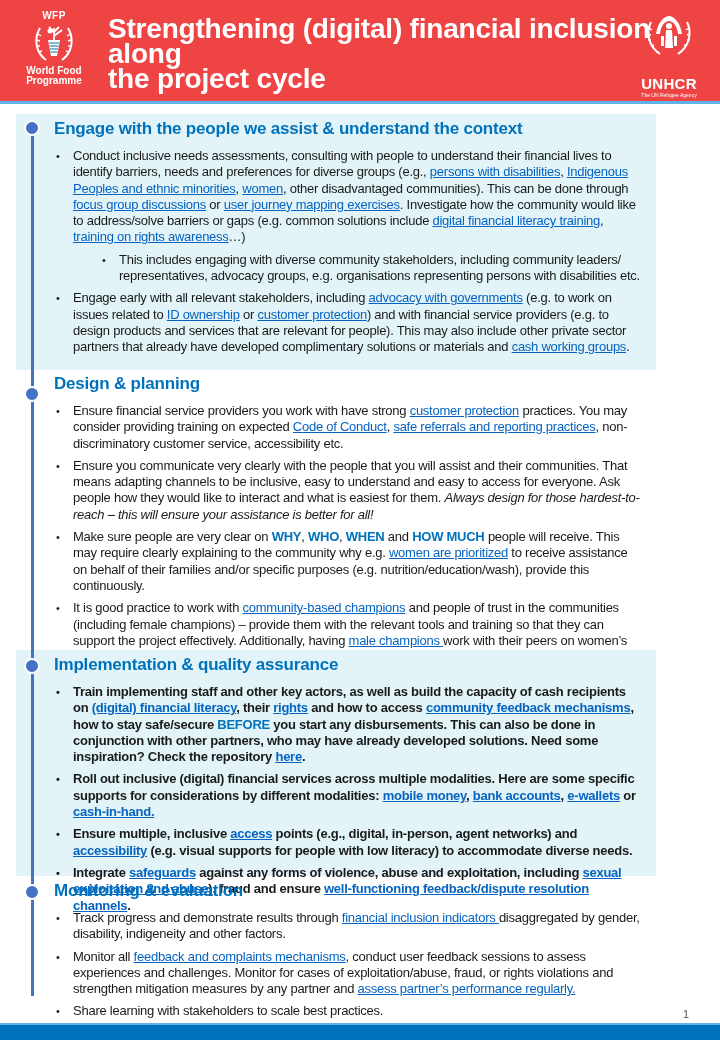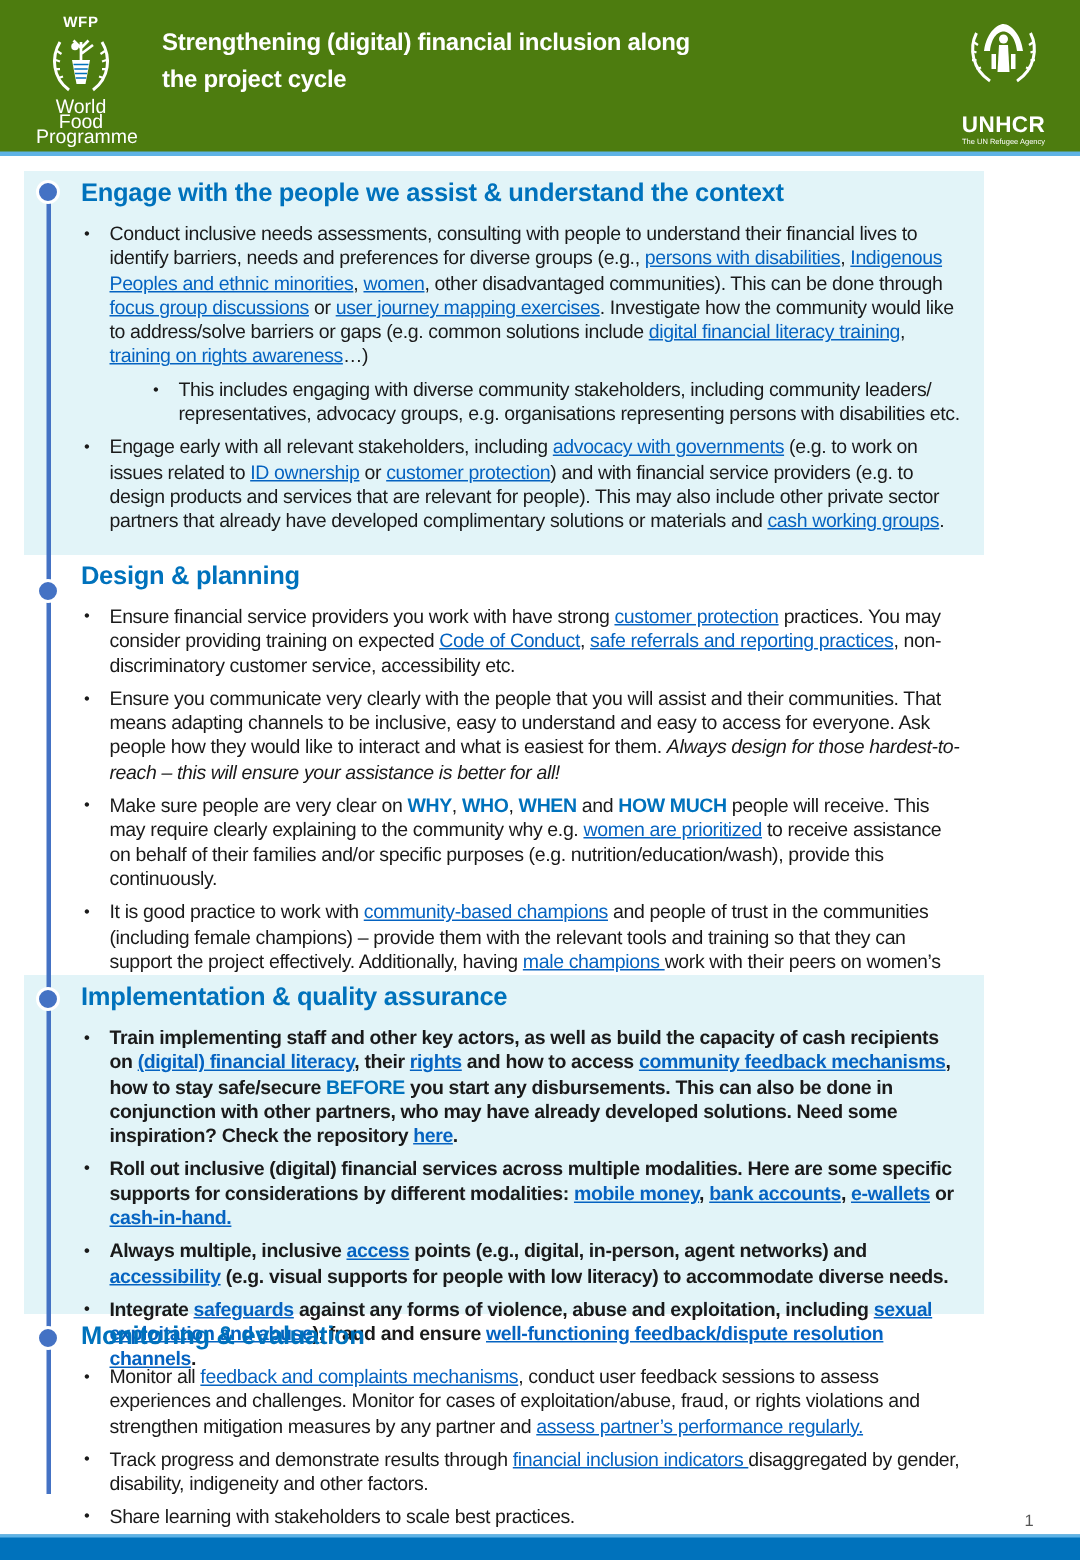--- a/index.html
+++ b/index.html
@@ -2,29 +2,29 @@
 <html><head>
 <meta charset="utf-8">
 <style>
   html, body { margin: 0; padding: 0; }
   body {
     width: 720px; height: 1040px; overflow: hidden; background: #ffffff;
     font-family: "Liberation Sans", sans-serif; color: #1a1a1a; position: relative;
   }
   .header {
     position: absolute; left: 0; top: 0; width: 720px; height: 101px;
-    background: #4d7c0f; border-bottom: 3px solid #5fb3e6;
+    background: #ef4444; border-bottom: 3px solid #5fb3e6;
   }
   .wfp-logo { position: absolute; left: 24px; top: 10px; width: 60px; height: 80px; color: #fff; text-align: center; }
   .wfp-logo .wfp-top { font-size: 10px; font-weight: bold; letter-spacing: 0.5px; }
   .wfp-logo svg { display: block; margin: 1px auto 0; }
-  .wfp-logo .wfp-name { font-size: 13px; font-weight: normal; line-height: 10px; margin-top: 2px; }
+  .wfp-logo .wfp-name { font-size: 10px; font-weight: bold; line-height: 10px; margin-top: 2px; }
   .title-block { position: absolute; left: 108px; top: 14px; color: #fff; }
   .toolkit { font-size: 17px; line-height: 20px; letter-spacing: -0.2px; }
-  .main-title { font-size: 16px; font-weight: bold; line-height: 25px; margin-top: 2px; letter-spacing: -0.2px; }
+  .main-title { font-size: 28px; font-weight: bold; line-height: 25px; margin-top: 2px; letter-spacing: -0.2px; }
   .unhcr-logo { position: absolute; left: 634px; top: 12px; width: 70px; height: 80px; color: #fff; text-align: center; }
   .unhcr-logo svg { display: block; margin: 0 auto; }
   .unhcr-logo .unhcr-name { font-size: 15px; font-weight: bold; line-height: 16px; margin-top: 18px; letter-spacing: 0.3px; }
   .unhcr-logo .unhcr-sub { font-size: 5px; line-height: 6px; }
 
   .timeline-line { position: absolute; left: 31px; width: 3px; background: #4472c4; }
   .dot { position: absolute; left: 24px; width: 16px; height: 16px; border-radius: 50%; background: #4472c4; border: 2px solid #fff; box-sizing: border-box; }
 
   .section { position: absolute; left: 16px; width: 640px; box-sizing: border-box; }
   .section.shaded { background: #e2f4f8; }
@@ -103,30 +103,30 @@
       <li><span>Make sure people are very clear on </span><span class="emph bold">WHY</span><span>, </span><span class="emph bold">WHO</span><span>, </span><span class="emph bold">WHEN</span><span> and </span><span class="emph bold">HOW MUCH</span><span> people will receive. This may require clearly explaining to the community why e.g. </span><a class="lnk" href="#">women are prioritized</a><span> to receive assistance on behalf of their families and/or specific purposes (e.g. nutrition/education/wash), provide this continuously.</span></li>
       <li><span>It is good practice to work with </span><a class="lnk" href="#">community-based champions</a><span> and people of trust in the communities (including female champions) – provide them with the relevant tools and training so that they can support the project effectively. Additionally, having </span><a class="lnk" href="#">male champions </a><span>work with their peers on women’s empowerment are a great avenue to address negative </span><a class="lnk" href="#">social norms</a><span>.</span></li>
     </ul>
 </div>
 
 <div class="section shaded" id="sec2" style="top:650px; height:226px;">
   <h2 style="top:5px;">Implementation &amp; quality assurance</h2>
   <ul style="top:34px;font-weight:bold;">
       <li><span>Train implementing staff and other key actors, as well as build the capacity of cash recipients on </span><a class="lnk" href="#">(digital) financial literacy</a><span>, their </span><a class="lnk" href="#">rights</a><span> and how to access </span><a class="lnk" href="#">community feedback mechanisms</a><span>, how to stay safe/secure </span><span class="emph">BEFORE</span><span> you start any disbursements. This can also be done in conjunction with other partners, who may have already developed solutions. Need some inspiration? Check the repository </span><a class="lnk" href="#">here</a><span>.</span></li>
       <li><span>Roll out inclusive (digital) financial services across multiple modalities. Here are some specific supports for considerations by different modalities: </span><a class="lnk" href="#">mobile money</a><span>, </span><a class="lnk" href="#">bank accounts</a><span>, </span><a class="lnk" href="#">e-wallets</a><span> or </span><a class="lnk" href="#">cash-in-hand.</a></li>
-      <li><span>Always multiple, inclusive </span><a class="lnk" href="#">access</a><span> points (e.g., digital, in-person, agent networks) and </span><a class="lnk" href="#">accessibility</a><span> (e.g. visual supports for people with low literacy) to accommodate diverse needs.</span></li>
+      <li><span>Ensure multiple, inclusive </span><a class="lnk" href="#">access</a><span> points (e.g., digital, in-person, agent networks) and </span><a class="lnk" href="#">accessibility</a><span> (e.g. visual supports for people with low literacy) to accommodate diverse needs.</span></li>
       <li><span>Integrate </span><a class="lnk" href="#">safeguards</a><span> against any forms of violence, abuse and exploitation, including </span><a class="lnk" href="#">sexual exploitation and abuse</a><span>), fraud and ensure </span><a class="lnk" href="#">well-functioning feedback/dispute resolution channels</a><span>.</span></li>
     </ul>
 </div>
 
 <div class="section" id="sec3" style="top:876px; height:146px;">
   <h2 style="top:5px;">Monitoring &amp; evaluation</h2>
   <ul style="top:34px;">
+      <li><span>Track progress and demonstrate results through </span><a class="lnk" href="#">financial inclusion indicators </a><span>disaggregated by gender, disability, indigeneity and other factors.</span></li>
       <li><span>Monitor all </span><a class="lnk" href="#">feedback and complaints mechanisms</a><span>, conduct user feedback sessions to assess experiences and challenges. Monitor for cases of exploitation/abuse, fraud, or rights violations and strengthen mitigation measures by any partner and </span><a class="lnk" href="#">assess partner’s performance regularly.</a></li>
-      <li><span>Track progress and demonstrate results through </span><a class="lnk" href="#">financial inclusion indicators </a><span>disaggregated by gender, disability, indigeneity and other factors.</span></li>
       <li><span>Share learning with stakeholders to scale best practices.</span></li>
     </ul>
 </div>
 
 <div class="timeline-line" style="top:130px; height:866px;"></div>
 <div class="dot" style="top:120px;"></div>
 <div class="dot" style="top:386px;"></div>
 <div class="dot" style="top:658px;"></div>
 <div class="dot" style="top:884px;"></div>
 

